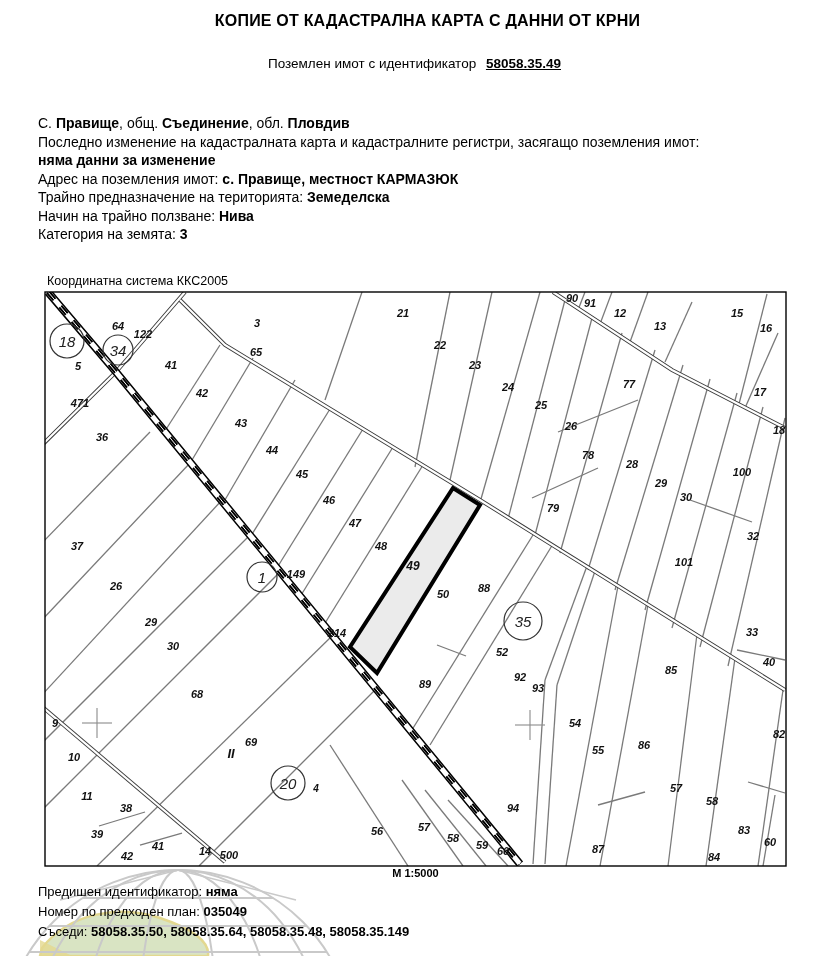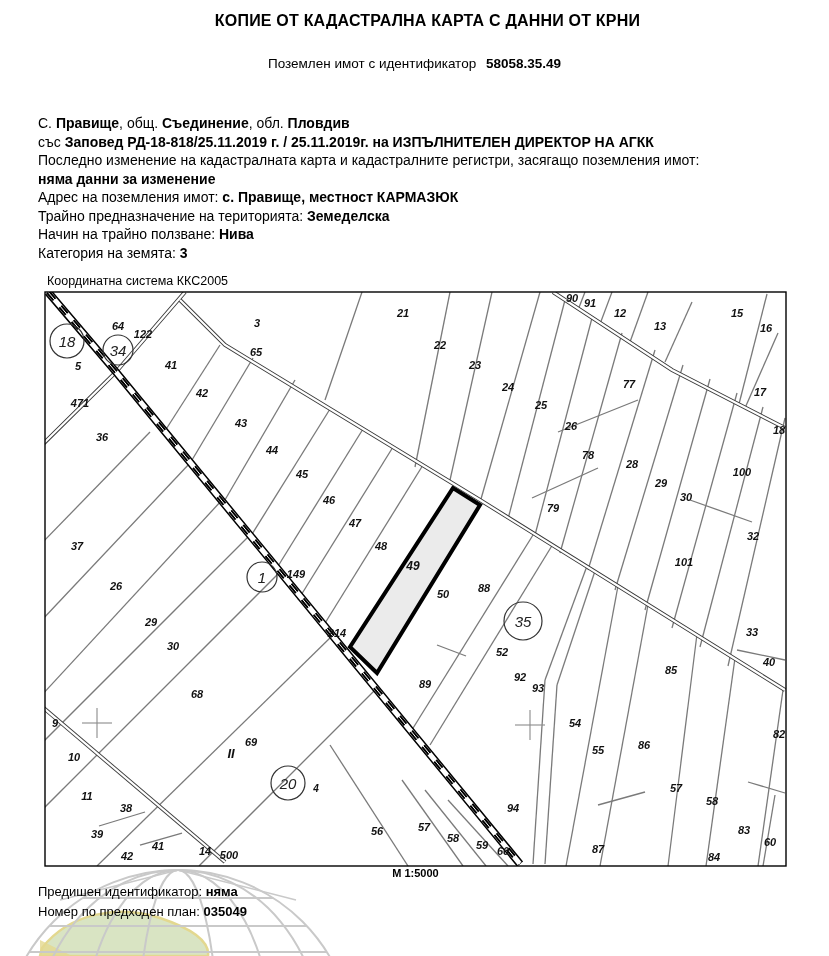--- a/index.html
+++ b/index.html
@@ -2,21 +2,21 @@
 <html><head>
 <meta charset="utf-8">
 <style>
   html,body{margin:0;padding:0;background:#fff;}
   .page{position:relative;width:829px;height:956px;background:#fff;overflow:hidden;
         font-family:"Liberation Sans",sans-serif;color:#000;}
   #map-svg{position:absolute;left:0;top:0;z-index:1;}
   .txt{position:absolute;z-index:2;}
   .title{top:12px;left:0;width:829px;text-align:center;font-size:16px;font-weight:bold;letter-spacing:.2px;margin-left:13px;}
   .subtitle{top:56px;left:0;width:829px;text-align:center;font-size:13.5px;}
-  .subtitle b{margin-left:6px;}
+  .subtitle b{margin-left:6px;text-decoration:underline;}
   .info{left:38px;top:86px;font-size:14px;line-height:18.5px;white-space:nowrap;margin-top:28px;}
   .coord{left:47px;top:274px;font-size:12.5px;}
   .scale{left:45px;top:867px;width:741px;text-align:center;font-size:11px;font-weight:bold;}
   .footer{left:38px;top:882px;font-size:13px;line-height:20px;white-space:nowrap;}
 </style>
 </head>
 <body>
 
 <div class="page">
 
@@ -227,31 +227,31 @@
 
   <div class="txt title">КОПИЕ ОТ КАДАСТРАЛНА КАРТА С ДАННИ ОТ КРНИ</div>
 
   <div class="txt subtitle">
     <span>Поземлен имот с  идентификатор</span>
     <b>58058.35.49</b>
   </div>
 
   <div class="txt info" id="info-block">
       <div><span>С. </span><b>Правище</b><span>, общ. </span><b>Съединение</b><span>, обл. </span><b>Пловдив</b></div>
-      <div><span>със </span><b>Заповед РД-18-818/25.11.2019 г. / 25.11.2019г. на ИЗПЪЛНИТЕЛЕН ДИРЕКТОР НА АГКК</b></div>
       <div><span>Последно изменение на кадастралната карта и кадастралните регистри, засягащо поземления имот:</span></div>
       <div><b>няма данни за изменение</b></div>
       <div><span>Адрес на поземления имот: </span><b>с. Правище, местност КАРМАЗЮК</b></div>
       <div><span>Трайно предназначение на територията: </span><b>Земеделска</b></div>
       <div><span>Начин на трайно ползване: </span><b>Нива</b></div>
       <div><span>Категория на земята: </span><b>3</b></div>
     </div>
 
   <div class="txt coord">Координатна система ККС2005</div>
 
   <div class="txt scale">М 1:5000</div>
 
   <div class="txt footer" id="footer-block">
       <div><span>Предишен идентификатор: </span><b>няма</b></div>
       <div><span>Номер по предходен план: </span><b>035049</b></div>
+      <div><span>Съседи: </span><b>58058.35.50, 58058.35.64, 58058.35.48, 58058.35.149</b></div>
     </div>
 
 </div>
 
 </body></html>

